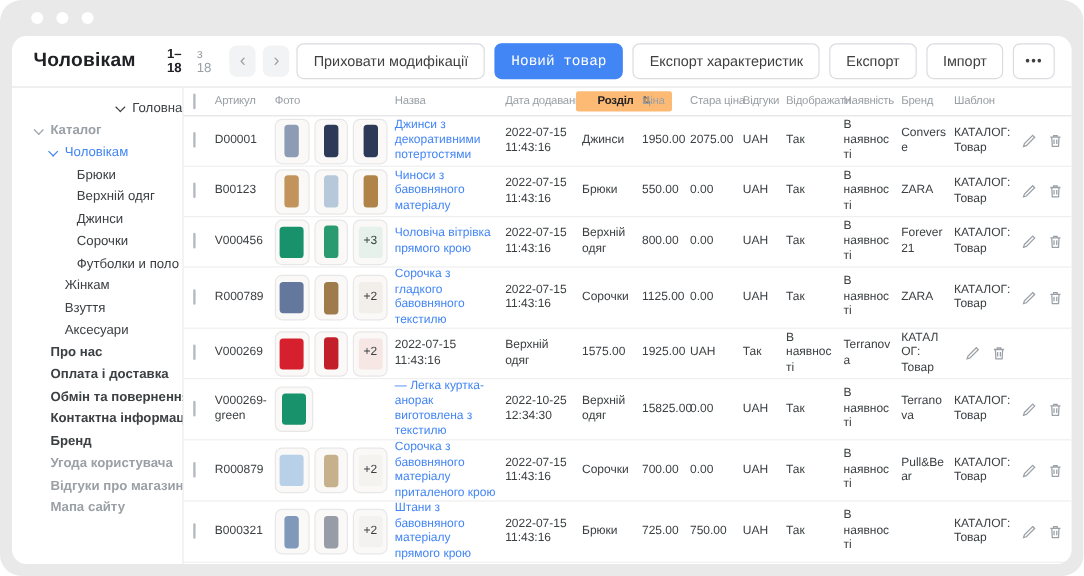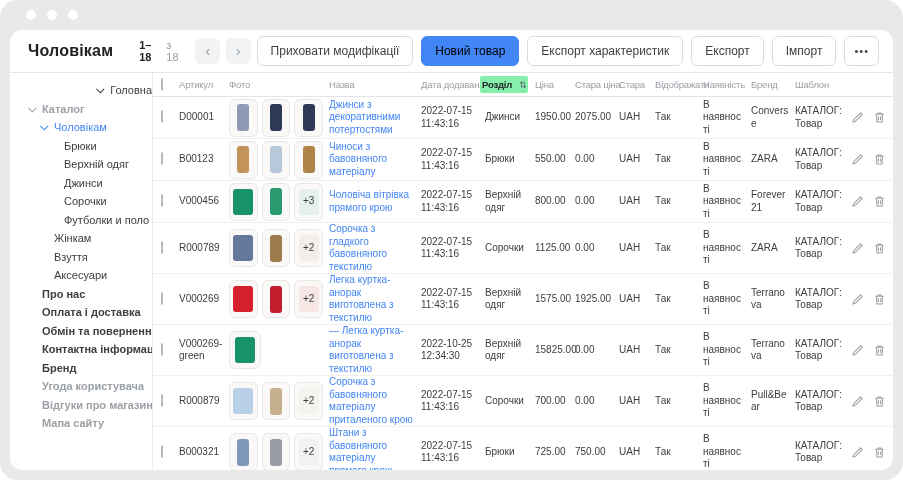--- a/index.html
+++ b/index.html
@@ -11,38 +11,38 @@
 
   
   .page-header{display:flex;align-items:center;height:42px;padding:0 14px 0 18px;border-bottom:1px solid #e5e5e5;flex:0 0 auto;}
   .title{font-size:16px;font-weight:bold;color:#202124;letter-spacing:.2px;}
   .pag{display:flex;align-items:center;margin-left:26px;}
   .pag-range{font-weight:bold;font-size:11px;color:#202124;}
   .pag-of{font-size:11px;color:#9aa0a6;margin-left:4px;margin-right:10px;}
   .pag-btn{width:26px;height:26px;border:none;border-radius:6px;background:#f1f3f4;color:#9aa0a6;font-size:15px;line-height:1;display:flex;align-items:center;justify-content:center;margin-right:6px;cursor:pointer;padding:0 0 2px 0;}
   .hdr-actions{margin-left:auto;display:flex;gap:8px;align-items:center;}
   .btn{height:30px;padding:0 13px;border:1px solid #dadce0;border-radius:6px;background:#fff;font-size:12px;color:#404040;display:flex;align-items:center;cursor:pointer;white-space:nowrap;font-family:inherit;}
-  .btn.primary{background:#4285f4;border-color:#4285f4;color:#000000;}
+  .btn.primary{background:#4285f4;border-color:#4285f4;color:#ffffff;font-family:Liberation Mono, monospace;}
   .btn.more-btn{padding:0 9px;letter-spacing:1px;font-size:11px;}
 
   
   .main{flex:1;display:flex;min-height:0;}
   .sidebar{width:142px;flex:0 0 auto;border-right:1px solid #ececec;padding-top:8px;font-size:11px;overflow:hidden;}
   .s-item{display:flex;align-items:center;height:18.5px;color:#3c4043;cursor:pointer;white-space:nowrap;}
   .s-item.muted{color:#9aa0a6;}
   .s-item.active{color:#4285f4;}
   .s-item .caret{width:5px;height:5px;border-left:1.4px solid currentColor;border-bottom:1.4px solid currentColor;transform:rotate(-45deg) translateY(-1px);margin-right:6px;flex:0 0 auto;}
   .lvl0{padding-left:12px;justify-content:flex-end;}.lvl1{padding-left:20px;font-weight:bold;}.lvl2{padding-left:32px;}.lvl3{padding-left:42px;}
 
   
   .table{flex:1;min-width:0;display:flex;flex-direction:column;font-size:10px;}
   .thead,.trow{display:grid;grid-template-columns:26px 50px 100px 92px 64px 50px 40px 44px 36px 48px 48px 44px 56px 1fr;align-items:center;}
   .thead{height:23px;border-bottom:1px solid #e3e3e3;color:#9aa0a6;font-size:9.5px;letter-spacing:-.2px;flex:0 0 auto;}
   .th{white-space:nowrap;padding-right:4px;cursor:pointer;}
-  .sorted-pill{display:inline-flex;align-items:center;background:#86efac;color:#202124;font-weight:bold;padding:3px 2px;border-radius:2px;margin-left:-5px;}
+  .sorted-pill{display:inline-flex;align-items:center;background:#fdba74;color:#202124;font-weight:bold;padding:3px 18px;border-radius:2px;margin-left:-5px;}
   .sort-icon{font-family:"DejaVu Sans",sans-serif;font-weight:normal;color:#5f6368;margin-left:7px;font-size:9px;}
   .tbody{flex:1;overflow:hidden;}
   .trow{border-bottom:1px solid #efefef;min-height:41px;}
   .cell{padding-right:6px;color:#3c4043;line-height:12.5px;word-wrap:break-word;}
   .nowrap{white-space:nowrap;}
   .link{color:#4285f4;cursor:pointer;}
   .checkbox{width:13px;height:13px;border:1.5px solid #b6bac0;border-radius:3px;margin-left:8px;cursor:pointer;background:#fff;}
   .thumbs{display:flex;gap:4px;align-items:center;}
   .thumb{width:30px;height:36px;border:1px solid #e7e7e7;border-radius:6px;background:#faf9f7;display:flex;align-items:center;justify-content:center;position:relative;cursor:pointer;}
   .garment{border-radius:3px;}
@@ -178,21 +178,21 @@
           <div class="th">Назва</div>
           <div class="th">Дата додавання</div>
           <div class="th">
             <span class="sorted-pill">
               <span>Розділ</span>
               <span class="sort-icon">⇅</span>
             </span>
           </div>
           <div class="th">Ціна</div>
           <div class="th">Стара ціна</div>
-          <div class="th">Стара</div>
+          <div class="th">Відгуки</div>
           <div class="th">Відображати</div>
           <div class="th">Наявність</div>
           <div class="th">Бренд</div>
           <div class="th">Шаблон</div>
           <div class="th"></div>
         </div>
         <div class="tbody">
             <div class="trow">
     <div class="cell"><span class="checkbox"></span></div>
     <div class="cell">D00001</div>
@@ -347,21 +347,20 @@
                   <div class="garment w-wide" style="background: rgb(214, 32, 46);"></div>
                 </div>
                 <div class="thumb">
                   <div class="garment w-slim" style="background: rgb(194, 31, 43);"></div>
                 </div>
                 <div class="thumb more">
                   <div class="garment w-wide" style="background: rgb(232, 169, 169);"></div>
                   <span class="plus">+2</span>
                 </div>
               </div>
-    <div class="cell link">Легка куртка-анорак виготовлена з текстилю</div>
     <div class="cell">
       <div class="nowrap">2022-07-15</div>
       <div class="nowrap">11:43:16</div>
     </div>
     <div class="cell">Верхній одяг</div>
     <div class="cell nowrap">1575.00</div>
     <div class="cell nowrap">1925.00</div>
     <div class="cell">UAH</div>
     <div class="cell">Так</div>
     <div class="cell">В наявності</div>

